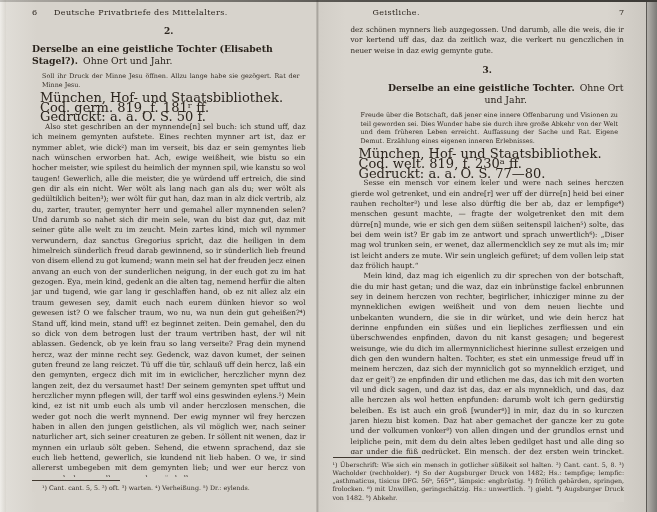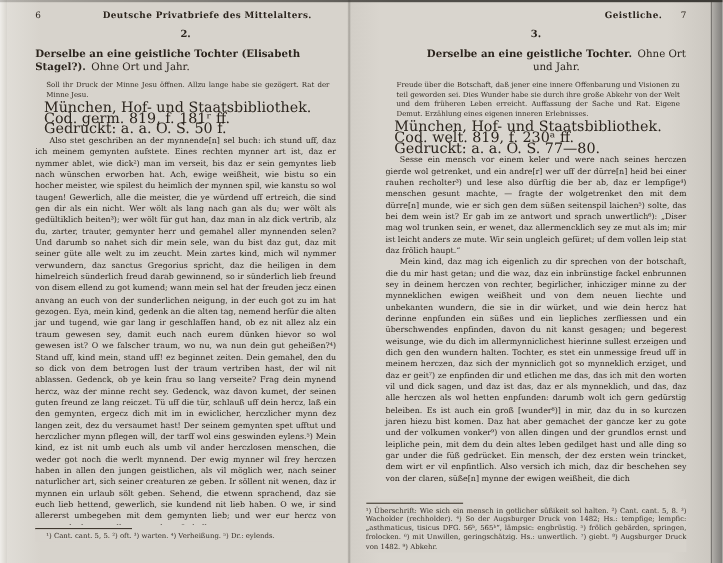--- a/index.html
+++ b/index.html
@@ -25,21 +25,21 @@
     flex: 1; position: relative; box-sizing: border-box;
     overflow: hidden;
     background: #d7d3cc;
   }
   .page-left { padding: 8px 10px 0 26px; background: linear-gradient(90deg, #e0ddd7, #d7d3cc 10%); }
   .page-right { padding: 8px 22px 0 32px; background: linear-gradient(90deg, #d2cec7, #d9d5ce 8%, #d9d5ce 88%, #ccc8c1); }
 
   .page-header { display: flex; align-items: baseline; font-size: 8px; margin-bottom: 8px; }
   .page-header .pagenum { width: 22px; }
   .page-header .pagenum.right { text-align: right; }
-  .page-header .running-title { flex: 1; text-align: right; letter-spacing: 0.4px; font-weight: bold; }
+  .page-header .running-title { flex: 1; text-align: left; letter-spacing: 0.4px; }
 
   .section-number { text-align: center; font-size: 9px; font-weight: bold; margin: 9px 0 7px; }
   .letter-heading { margin: 0 0 5px; font-size: 9.3px; line-height: 12px; }
   .letter-heading.centered { text-align: center; margin-left: 37px; }
   .heading-bold { font-weight: bold; }
   .heading-plain { margin-left: 5px; }
 
   .summary { font-size: 6.4px; line-height: 8.6px; text-align: justify; margin: 3px 6px 4px 10px; color: #332b23; }
   .source { font-size: 13px; line-height: 9.6px; margin: 0 0 0 8px; }
   .incipit { font-weight: bold; font-size: 7.8px; letter-spacing: 0.3px; margin: 7px 0 3px; text-indent: 13px; }
@@ -86,20 +86,21 @@
 
   <div class="gutter"></div>
 
   <div class="page page-right">
     <div class="page-header">
       <span class="pagenum"></span>
       <span class="running-title">Geistliche.</span>
       <span class="pagenum right">7</span>
     </div>
 
+    <p class="body-text cont">dez schönen mynners lieb auzgegossen. Und darumb, alle die weis, die ir vor kertend uff das, daz da zeitlich waz, die verkert nu genczlichen in neuer weise in daz ewig gemynte gute.</p>
 
     <div class="section-number">3.</div>
 
     <p class="letter-heading centered"><span class="heading-bold">Derselbe an eine geistliche Tochter.</span><span class="heading-plain">Ohne Ort und Jahr.</span></p>
 
     <p class="summary">Freude über die Botschaft, daß jener eine innere Offenbarung und Visionen zu teil geworden sei. Dies Wunder habe sie durch ihre große Abkehr von der Welt und dem früheren Leben erreicht. Auffassung der Sache und Rat. Eigene Demut. Erzählung eines eigenen inneren Erlebnisses.</p>
     <p class="source">München, Hof- und Staatsbibliothek. Cod. welt. 819, f. 230ᵃ ff.</p>
     <p class="source">Gedruckt: a. a. O. S. 77—80.</p>
 
     <p class="body-text indent">Sesse ein mensch vor einem keler und were nach seines herczen gierde wol getrenket, und ein andre[r] wer uff der dürre[n] heid bei einer rauhen recholter³) und lese also dürftig die ber ab, daz er lempfige⁴) menschen gesunt machte, — fragte der wolgetrenket den mit dem dürre[n] munde, wie er sich gen dem süßen seitenspil laichen⁵) solte, das bei dem wein ist? Er gab im ze antwort und sprach unwertlich⁶): „Diser mag wol trunken sein, er wenet, daz allermencklich sey ze mut als im; mir ist leicht anders ze mute. Wir sein ungleich gefüret; uf dem vollen leip stat daz frölich haupt.“</p>

